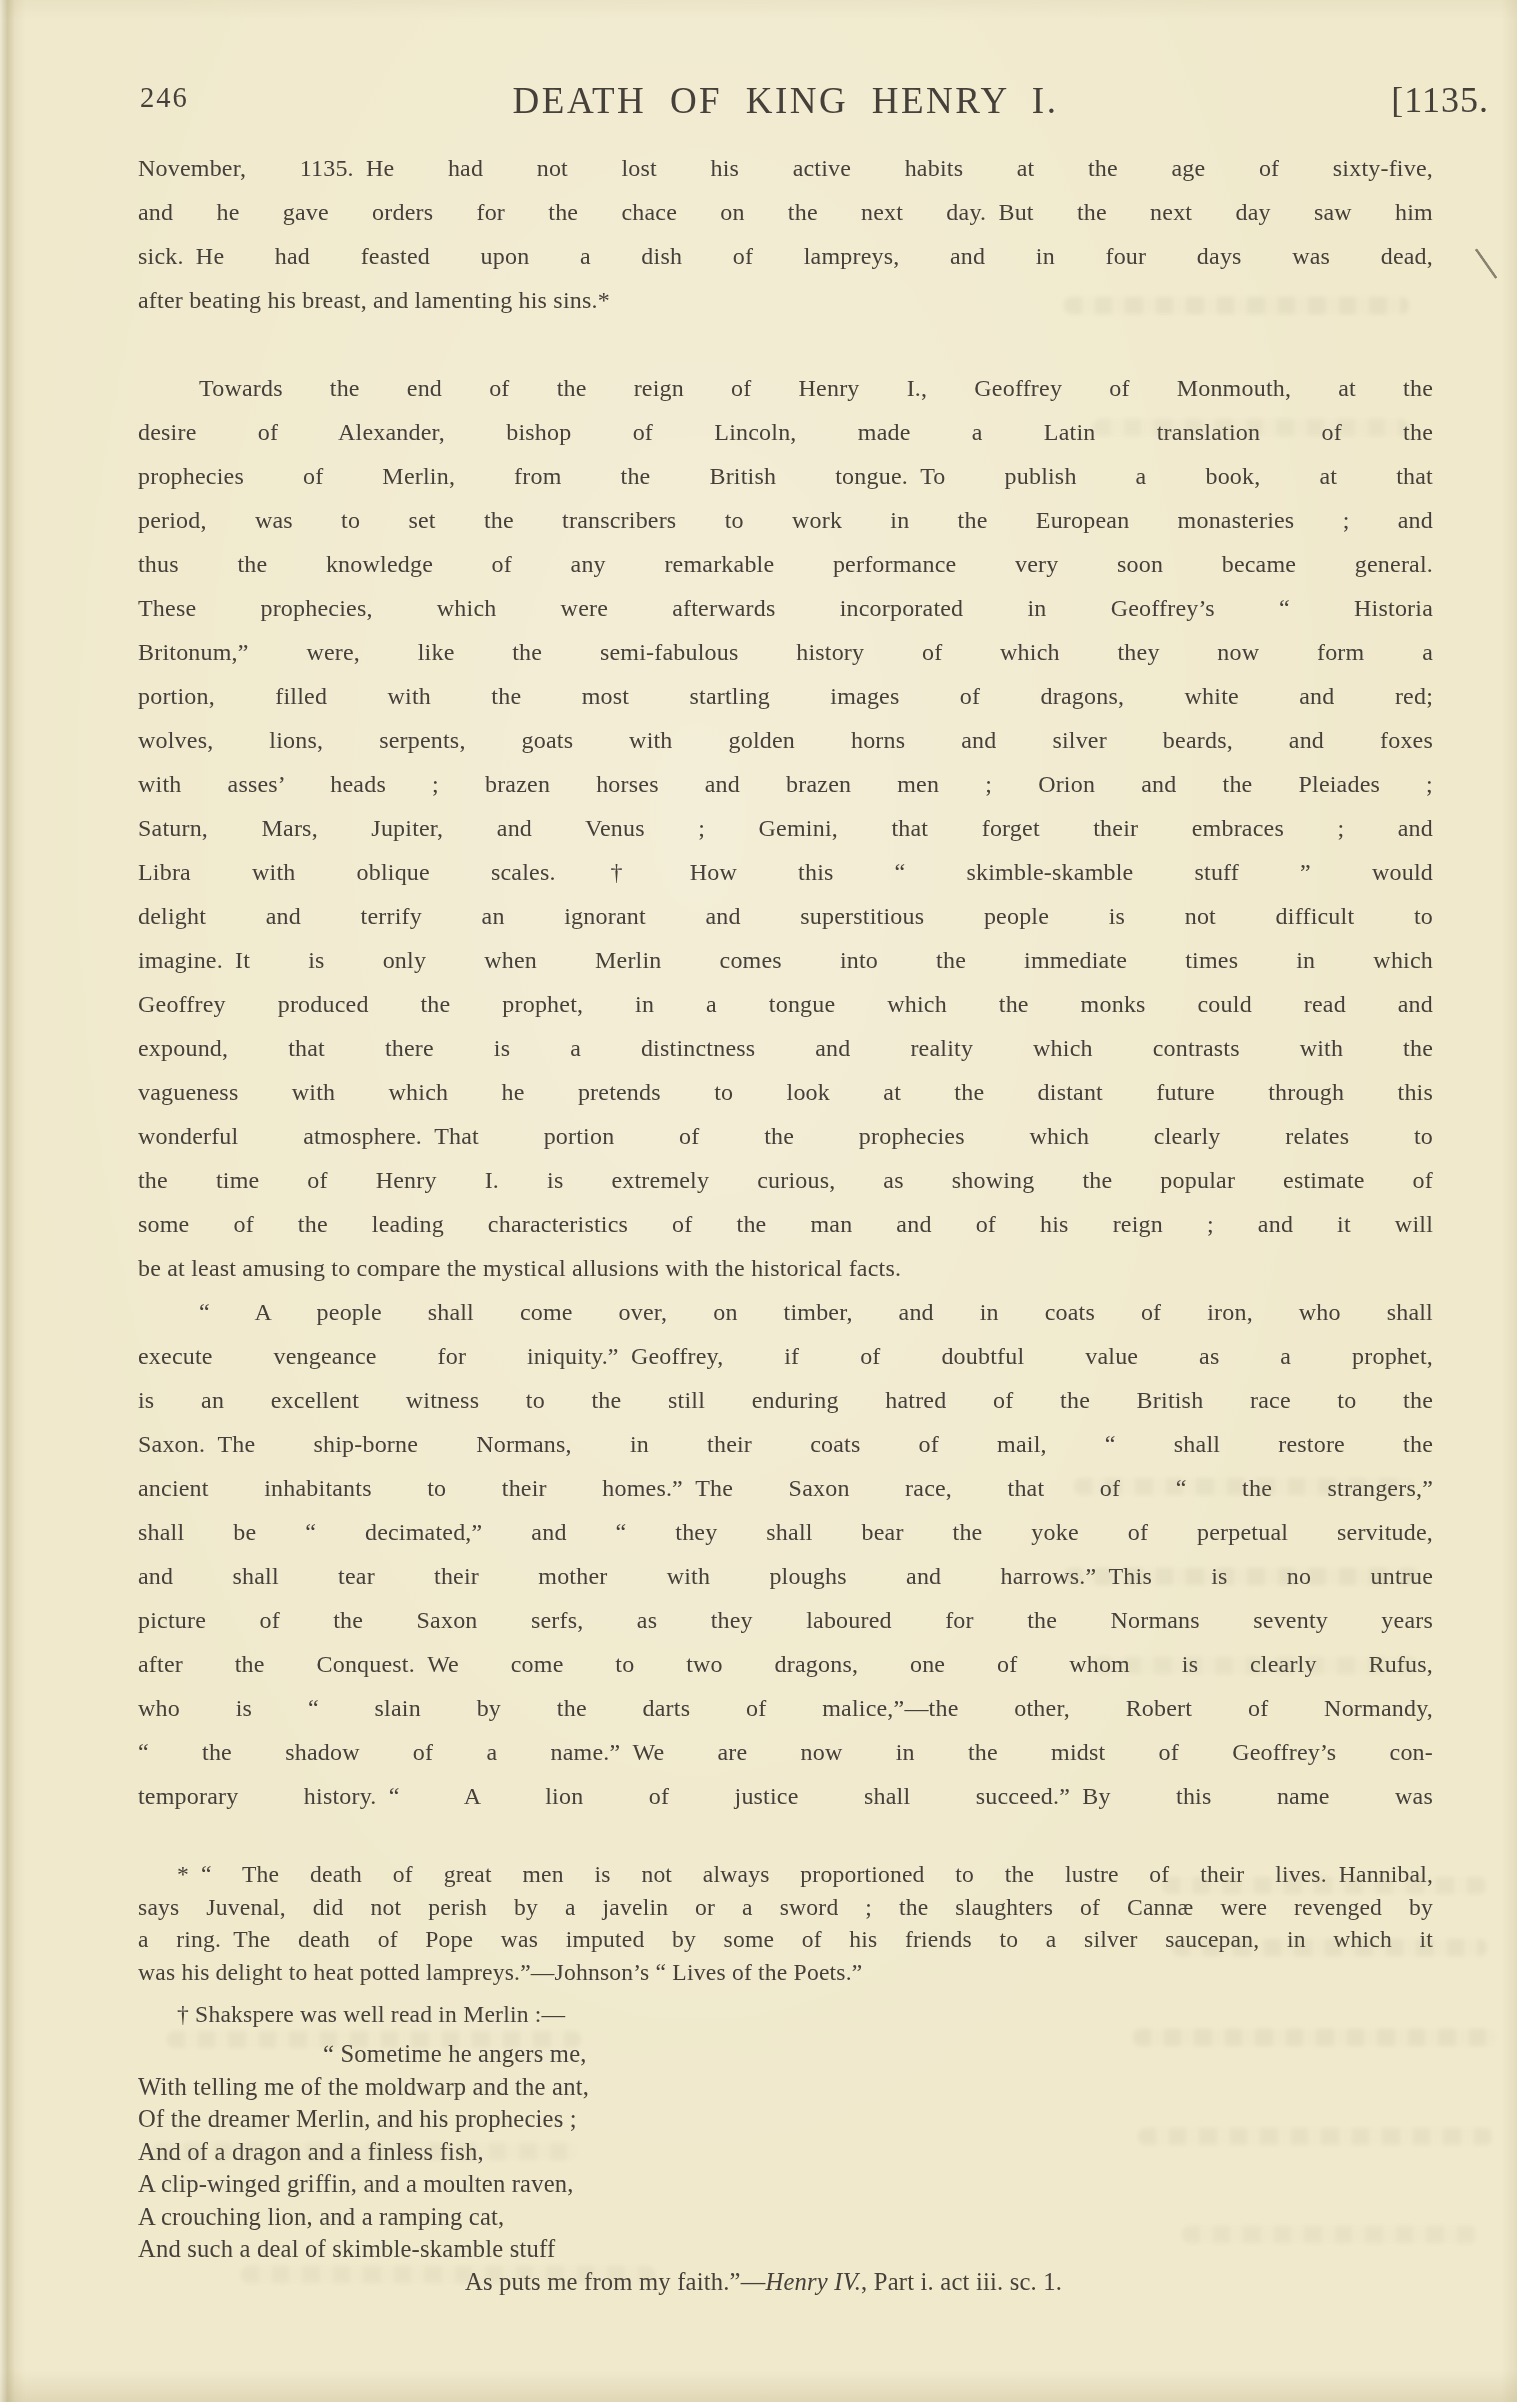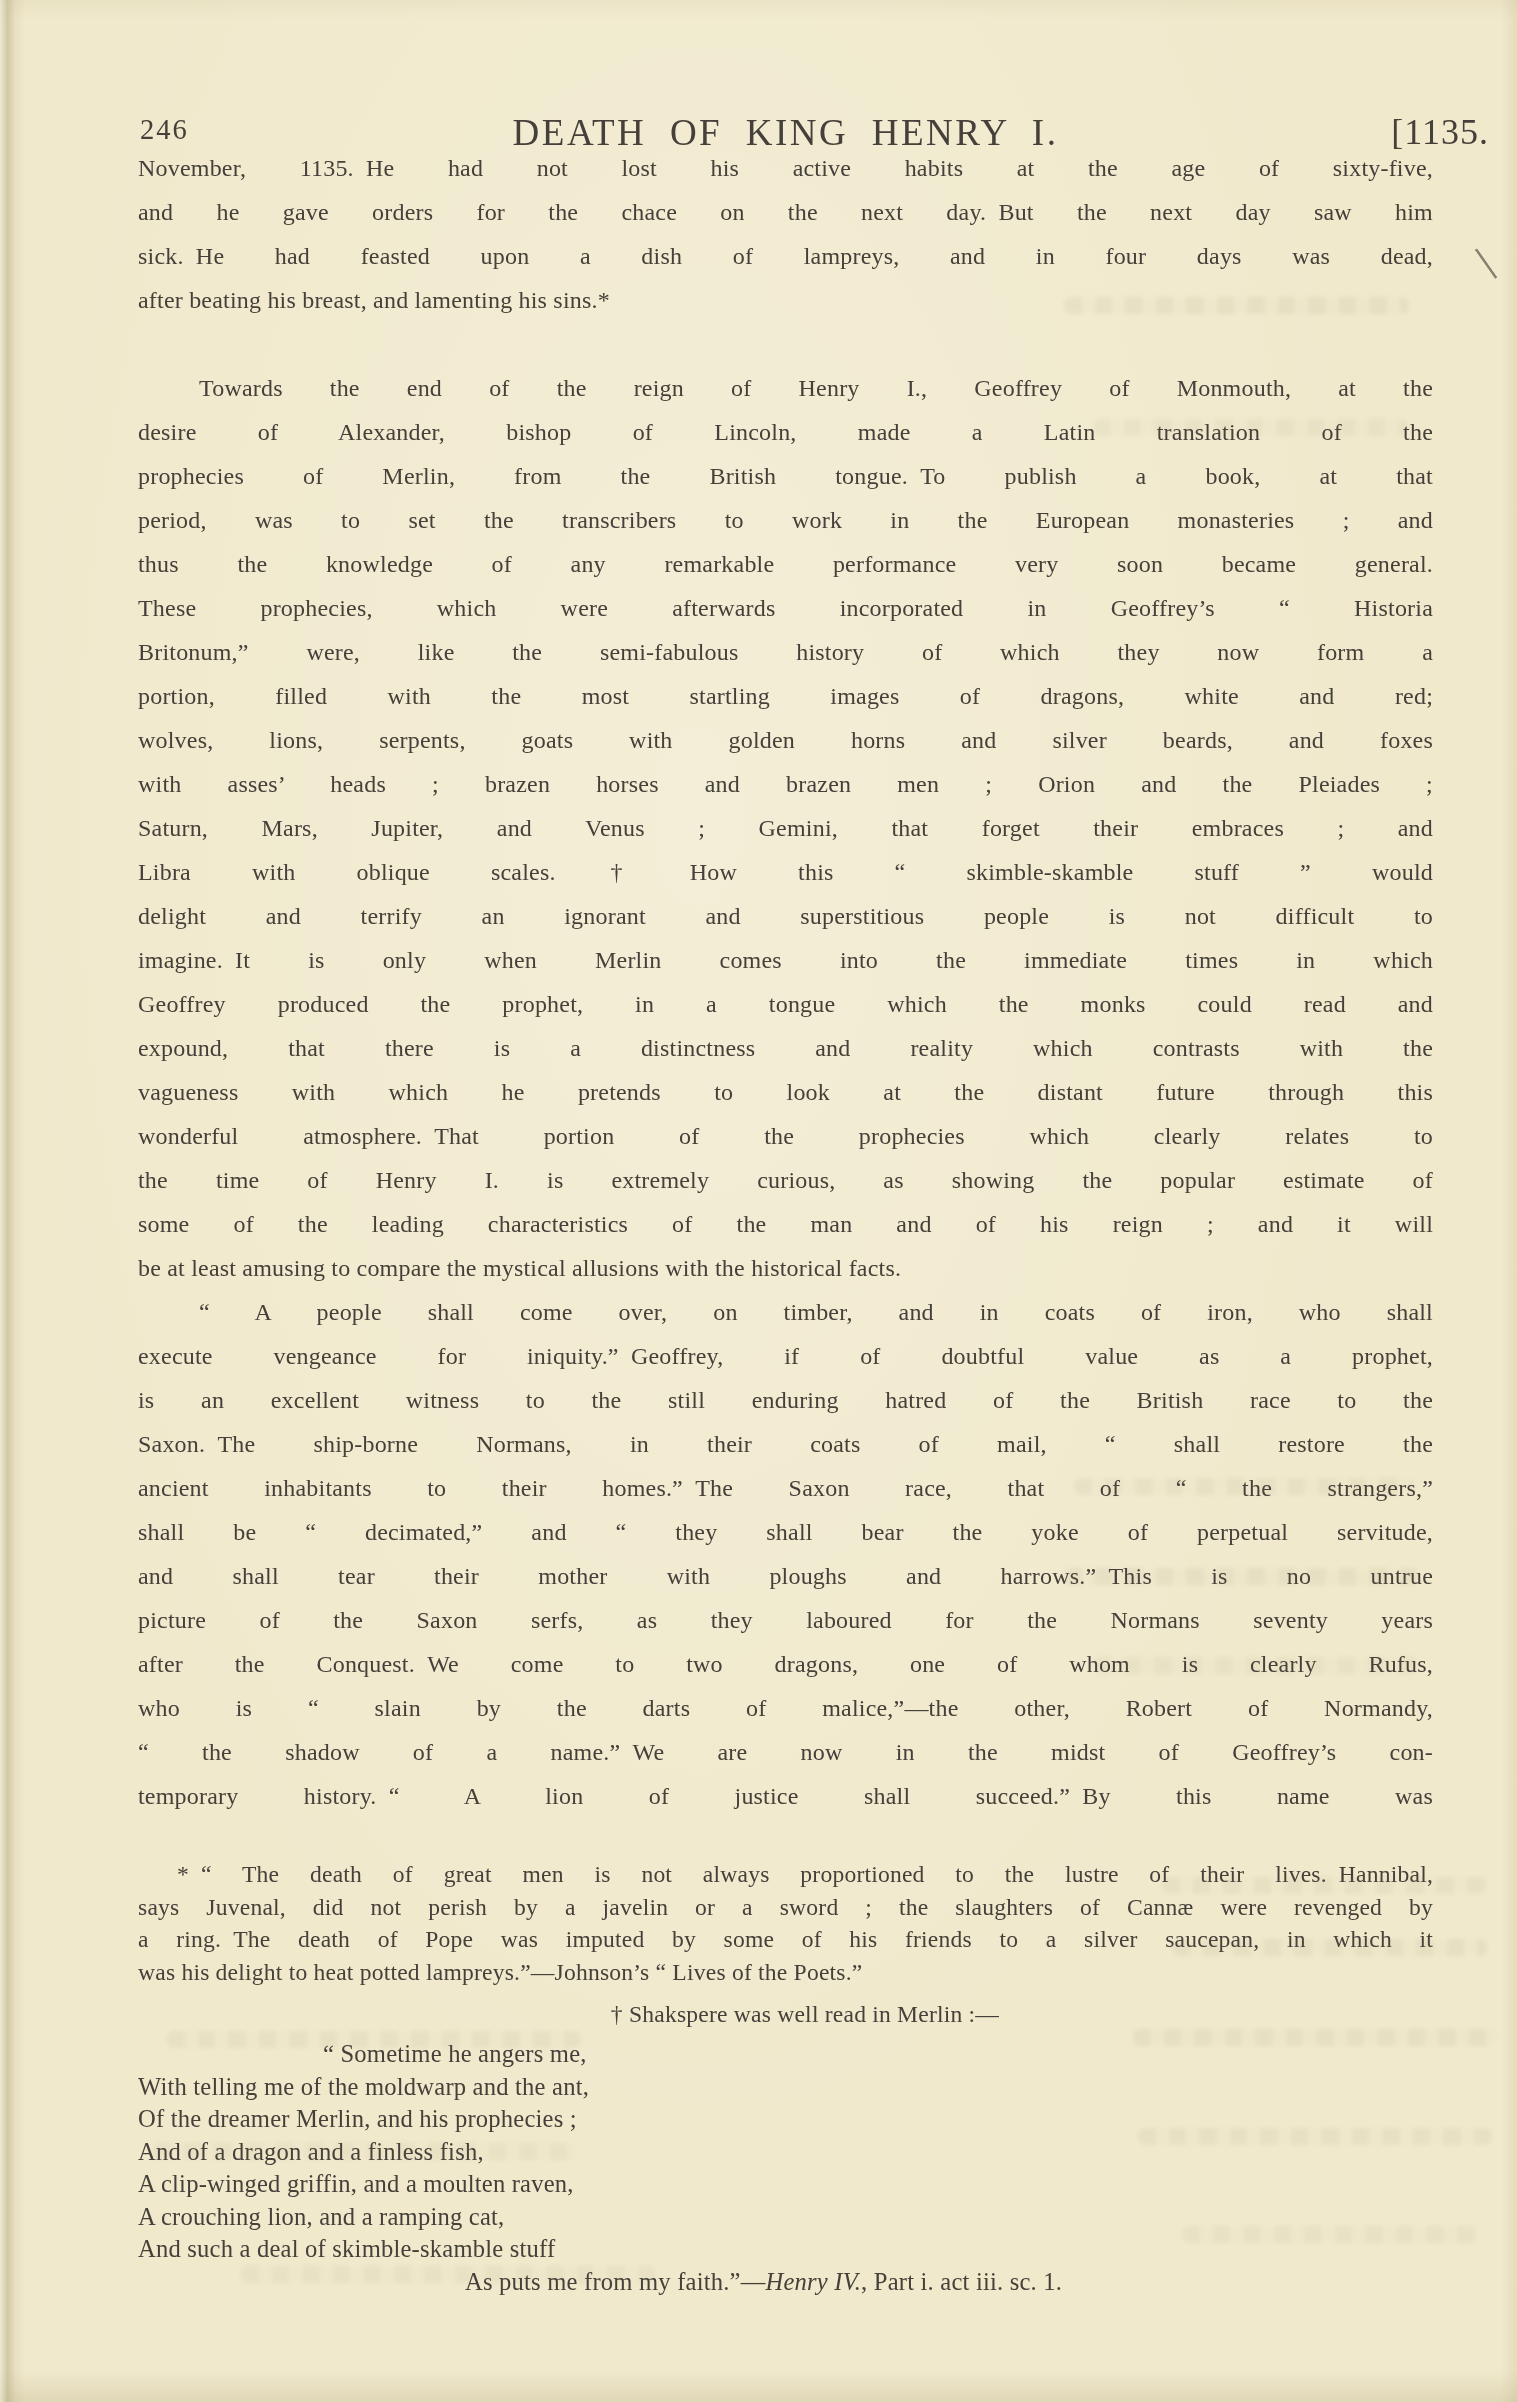--- a/index.html
+++ b/index.html
@@ -26,21 +26,21 @@
       linear-gradient(180deg, rgba(190,178,134,0.14) 0px, rgba(190,178,134,0) 19.7px),
       var(--paper);
   }
   .edge-left {
     position: absolute; left: 0; top: 0; bottom: 0; width: 14.8px;
     background: linear-gradient(90deg, rgba(252,250,238,0.55), rgba(167,155,112,0.26) 50%, rgba(167,155,112,0) 100%);
     pointer-events: none;
   }
   
   header.running-head {
-    position: absolute; top: 79px; left: 138px; width: 1295px; height: 41px; margin-top: 32px;
+    position: absolute; top: 79px; left: 138px; width: 1295px; height: 41px;
   }
   .pagenum {
     position: absolute; left: 2px; top: 3px;
     font-size: 28.6px; letter-spacing: 2px;
   }
   .head-title {
     position: absolute; left: 0; right: 0; top: 0;
     text-align: center;
     font-size: 37px; letter-spacing: 2.5px; word-spacing: 11.8px;
   }
@@ -48,21 +48,21 @@
     position: absolute; right: -56px; top: 0;
     font-size: 36px; letter-spacing: 1px;
   }
   
   main.body-text {
     position: absolute; top: 146px; left: 138px; width: 1295px;
     font-size: 24px; letter-spacing: 0.2px;
   }
   .ln { line-height: 44px; }
   .ln.j { text-align: justify; text-align-last: justify; }
-  .ln.ind { text-indent: 61px; text-align: center; }
+  .ln.ind { text-indent: 61px; }
   .para.gap-before { margin-top: 44px; }
   
   section.footnote-block {
     position: absolute; top: 1858px; left: 138px; width: 1295px;
   }
   .footnote-block .ln { font-size: 23.6px; line-height: 32.5px; letter-spacing: 0.2px; }
   .footnote-block .ln.ind { text-indent: 39px; }
   .footnote-block .ln.gap { margin-top: 9.9px; }
   .poem { margin-top: 7.9px; }
   .poem .ln { font-size: 24.6px; line-height: 32.5px; }

